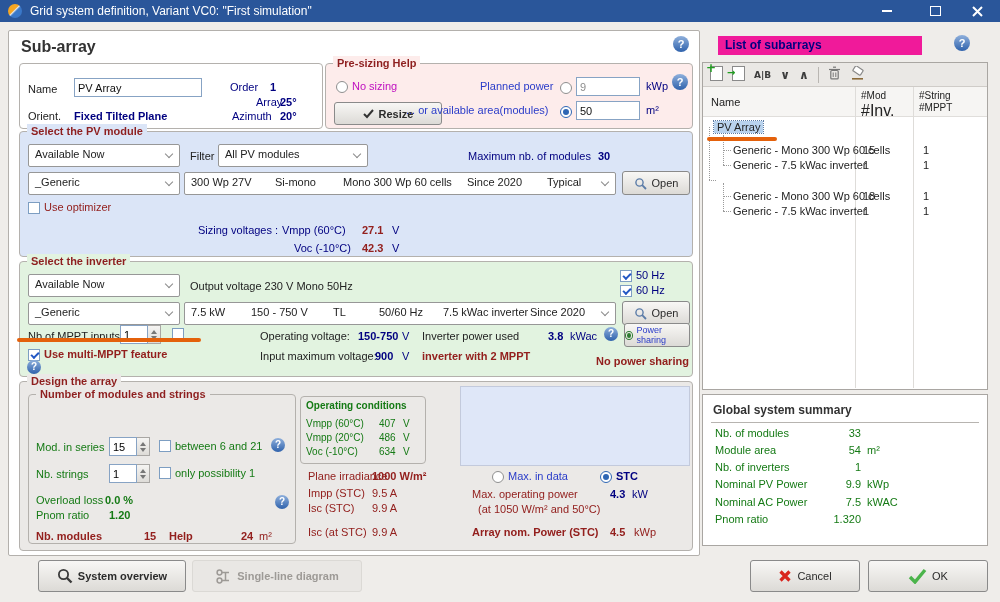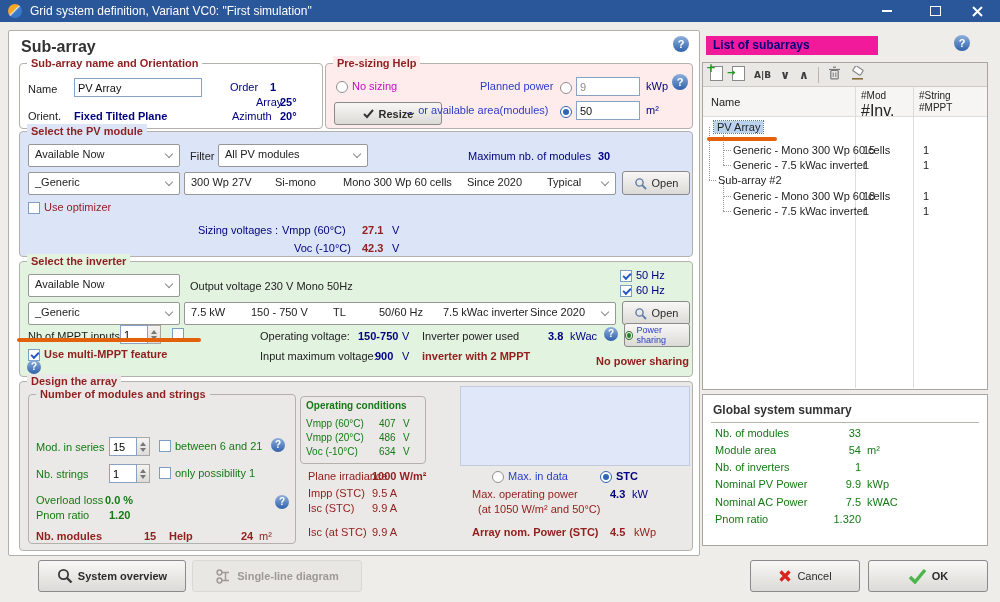--- a/index.html
+++ b/index.html
@@ -93,21 +93,20 @@
         <path d="M1 1 L10 10 M10 1 L1 10" stroke="#fff" stroke-width="2"></path>
       </svg>
   </span>
 </div>
 
 <div class="panel">
   <span class="ps" style="left:12px;top:7px;font-size:16px;font-weight:bold;color:#333">Sub-array</span>
   <span class="q" style="left:664px;top:5px">?</span>
 
   <div class="grp" style="left:10px;top:32px;width:302px;height:64px">
-    <span class="leg w">Sub-array name and Orientation</span>
     <span class="ps blk" style="left:8px;top:19px">Name</span>
     <input class="tin" style="left: 54px; top: 14px; width: 128px; height: 19px;" value="PV Array">
     <span class="ps navy" style="left:210px;top:17px">Order</span>
     <span class="ps bnavy" style="left:250px;top:17px">1</span>
     <span class="ps navy" style="left:236px;top:32px">Array</span>
     <span class="ps bnavy" style="left:260px;top:32px">25°</span>
     <span class="ps navy" style="left:212px;top:46px">Azimuth</span>
     <span class="ps bnavy" style="left:260px;top:46px">20°</span>
     <span class="ps blk" style="left:8px;top:46px">Orient.</span>
     <span class="ps bnavy" style="left:54px;top:46px">Fixed Tilted Plane</span>
@@ -303,21 +302,21 @@
     <span class="ps bnavy" style="left:590px;top:106px">4.3</span>
     <span class="ps navy" style="left:612px;top:106px">kW</span>
     <span class="ps dred" style="left:458px;top:121px">(at 1050 W/m²  and 50°C)</span>
     <span class="ps bdred" style="left:452px;top:144px">Array nom. Power (STC)</span>
     <span class="ps bdred" style="left:590px;top:144px">4.5</span>
     <span class="ps dred" style="left:614px;top:144px">kWp</span>
   </div>
 </div>
 
 <div class="rpanel">
-  <span class="hl" style="left:4px;top:6px;width:172px;height:19px">List of subarrays</span>
+  <span class="hl" style="left:16px;top:6px;width:204px;height:19px">List of subarrays</span>
   <span class="q" style="left:252px;top:5px">?</span>
 
   <div class="listbox">
     <div class="ltoolbar">
       <span><span class="pg"><span class="ov" style="left:-5px;top:-6px;font-size:12px">+</span></span></span>
       <span><span class="pg"><span class="ov" style="left:-6px;top:0px;font-size:10px">→</span></span></span>
       <span class="tico" style="font-size:9px"><span>A|B</span></span>
       <span class="tico"><span>∨</span></span>
       <span class="tico"><span>∧</span></span>
       <span style="width:1px;height:16px;background:#b9b6b2"></span>
@@ -363,23 +362,20 @@
     <div class="trow" style="top:81px">
       <span class="ps" style="left:30px;top:0">Generic - Mono 300 Wp 60 cells</span>
       <span class="ps" style="left:160px;top:0">15</span>
       <span class="ps" style="left:220px;top:0">1</span>
     </div>
     <div class="trow" style="top:96px">
       <span class="ps" style="left:30px;top:0">Generic - 7.5 kWac inverter</span>
       <span class="ps" style="left:160px;top:0">1</span>
       <span class="ps" style="left:220px;top:0">1</span>
     </div>
-    <div class="trow" style="top:111px">
-      <span class="ps" style="left:15px;top:0">Sub-array #2</span>
-    </div>
     <div class="trow" style="top:127px">
       <span class="ps" style="left:30px;top:0">Generic - Mono 300 Wp 60 cells</span>
       <span class="ps" style="left:160px;top:0">18</span>
       <span class="ps" style="left:220px;top:0">1</span>
     </div>
     <div class="trow" style="top:142px">
       <span class="ps" style="left:30px;top:0">Generic - 7.5 kWac inverter</span>
       <span class="ps" style="left:160px;top:0">1</span>
       <span class="ps" style="left:220px;top:0">1</span>
     </div>
@@ -431,14 +427,14 @@
 <div class="btn" style="left:750px;top:560px;width:108px;height:30px">
   <svg width="14" height="14">
       <path d="M2.5 2.5 L11.5 11.5 M11.5 2.5 L2.5 11.5" stroke="#d9251d" stroke-width="3.2"></path>
     </svg>
   <span style="font-weight:normal">Cancel</span>
 </div>
 <div class="btn" style="left:868px;top:560px;width:118px;height:30px">
   <svg width="19" height="16">
       <path d="M2 9 L7 14 L17 2" stroke="#4bb44b" stroke-width="3.4" fill="none"></path>
     </svg>
-  <span style="font-weight:bold">OK</span>
+  <span style="font-weight:normal">OK</span>
 </div>
 
 </body></html>

